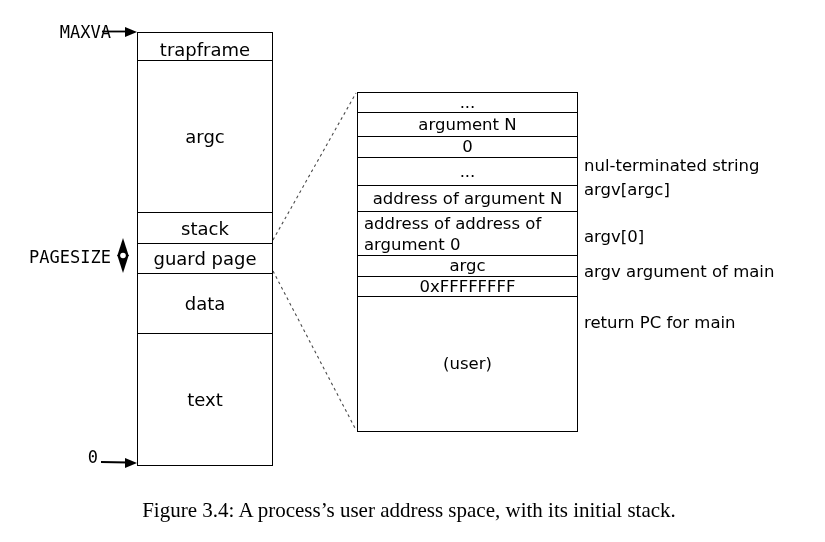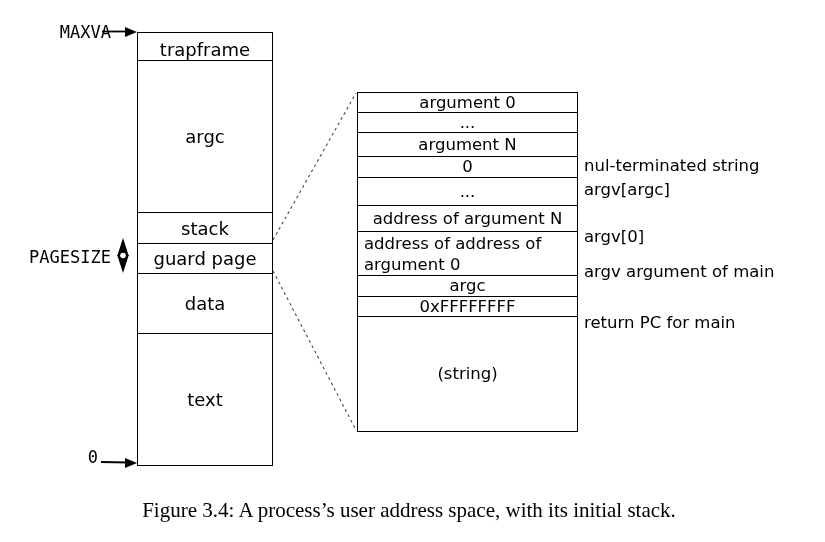--- a/index.html
+++ b/index.html
@@ -99,23 +99,20 @@
     </div>
     <div class="mem-sec divided h-data">
       <span>data</span>
     </div>
     <div class="mem-sec h-text">
       <span>text</span>
     </div>
   </div>
 
   <div id="stack-box">
-    <div class="stk-row r0">
-      <span>argument 0</span>
-    </div>
     <div class="stk-row r1">
       <span>...</span>
     </div>
     <div class="stk-row r2">
       <span>argument N</span>
     </div>
     <div class="stk-row r3">
       <span>0</span>
     </div>
     <div class="stk-row r5">
@@ -127,21 +124,21 @@
     <div class="stk-row r7">
       <span>address of address of argument 0</span>
     </div>
     <div class="stk-row r8">
       <span>argc</span>
     </div>
     <div class="stk-row r9">
       <span>0xFFFFFFFF</span>
     </div>
     <div class="stk-row r10">
-      <span>(string)</span>
+      <span>(user)</span>
     </div>
   </div>
 
   <div class="annot a0">nul-terminated string</div>
   <div class="annot a1">argv[argc]</div>
   <div class="annot a2">argv[0]</div>
   <div class="annot a3">argv argument of main</div>
   <div class="annot a5">return PC for main</div>
 
   <div id="caption">Figure 3.4: A process’s user address space, with its initial stack.</div>

